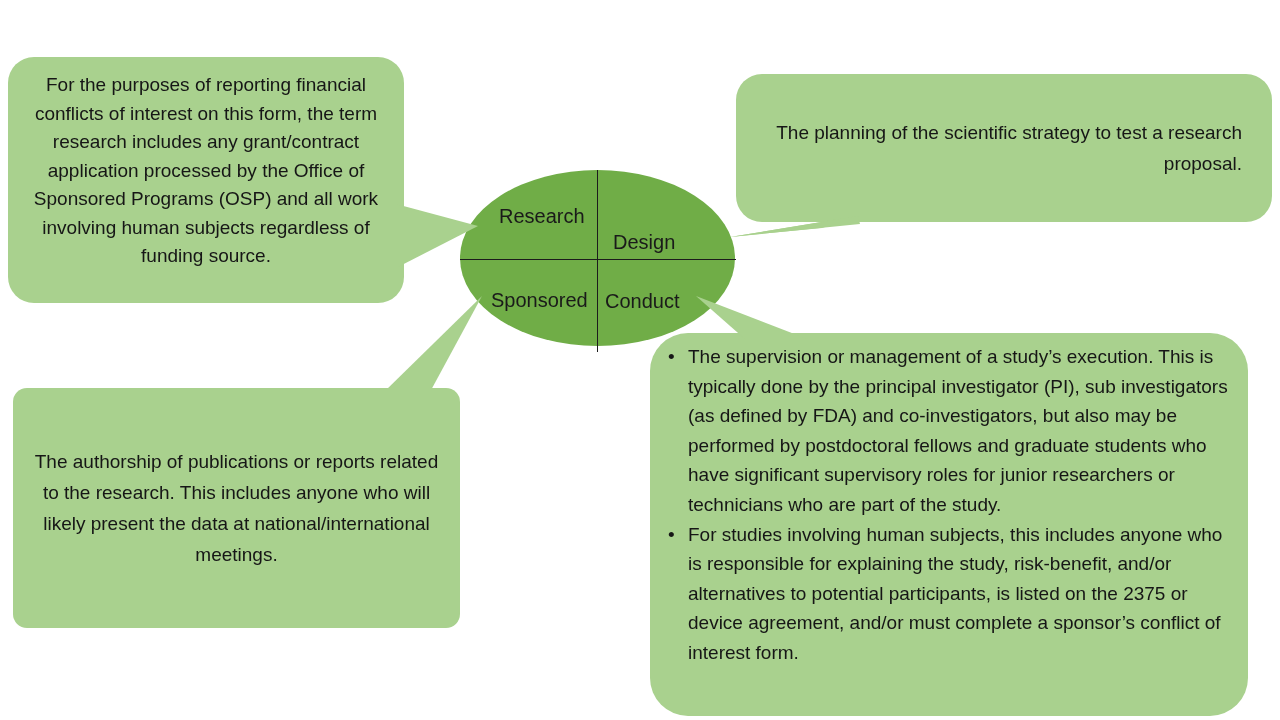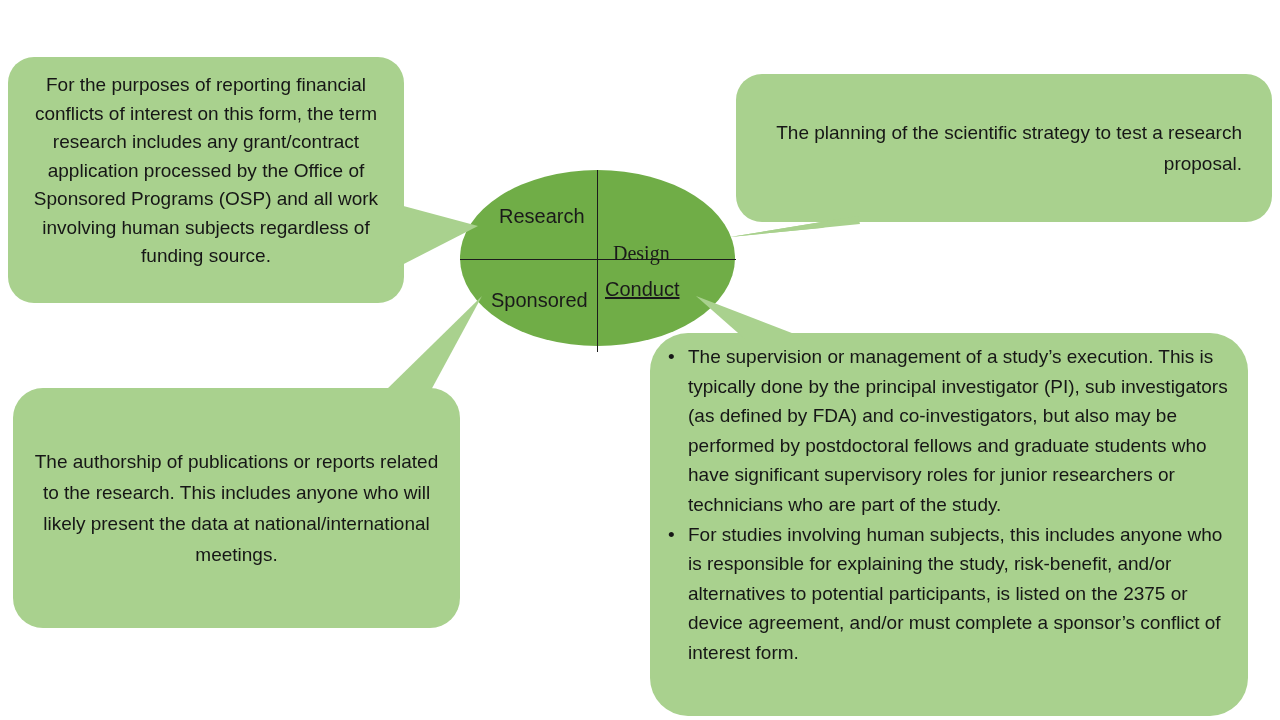--- a/index.html
+++ b/index.html
@@ -24,23 +24,23 @@
   }
   .divider-h{
     position:absolute;left:0px;top:89px;width:276px;height:1px;
     background:#1c1c1c;
   }
   .quad-label{
     position:absolute;color:#1a1a1a;font-size:20px;line-height:22px;
     white-space:nowrap;
   }
   .q-research{left:39px;top:35px;}
-  .q-design{left:153px;top:72px;font-family:Liberation Serif, serif;}
+  .q-design{left:153px;top:61px;}
   .q-reporting{left:31px;top:119px;}
-  .q-conduct{left:145px;top:108px;text-decoration:underline;}
+  .q-conduct{left:145px;top:120px;}
 
   
   .callout{
     position:absolute;
     background:#a9d18e;
     color:#161616;
     box-sizing:border-box;
   }
   .callout .ctext{
     position:relative;z-index:2;
@@ -56,21 +56,21 @@
   }
   
   #callout-design{
     left:736px;top:74px;width:536px;height:148px;border-radius:26px;
     padding:0 30px;text-align:right;
     font-size:19px;line-height:31px;
     display:flex;align-items:center;justify-content:center;
   }
   
   #callout-reporting{
-    left:13px;top:388px;width:447px;height:240px;border-radius:30px;
+    left:13px;top:388px;width:447px;height:240px;border-radius:14px;
     padding:0 18px;text-align:center;
     font-size:19px;line-height:31px;
     display:flex;align-items:center;justify-content:center;
   }
   
   #callout-conduct{
     left:650px;top:333px;width:598px;height:383px;border-radius:38px;
     padding:9px 14px 0 14px;
     font-size:19px;line-height:29.6px;
   }

